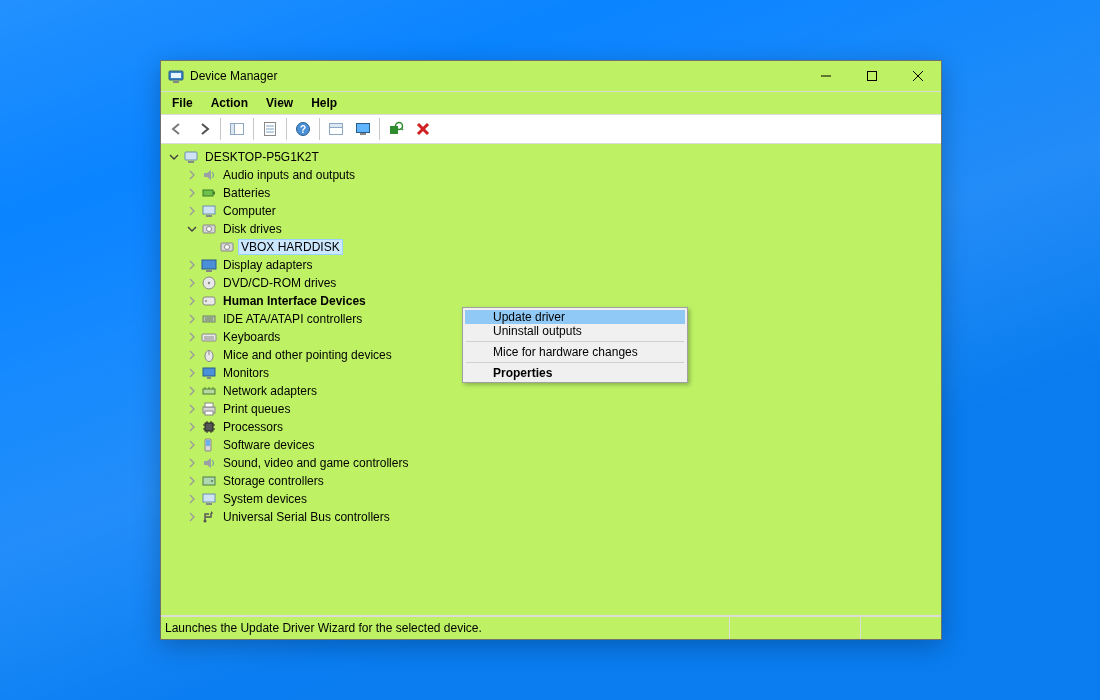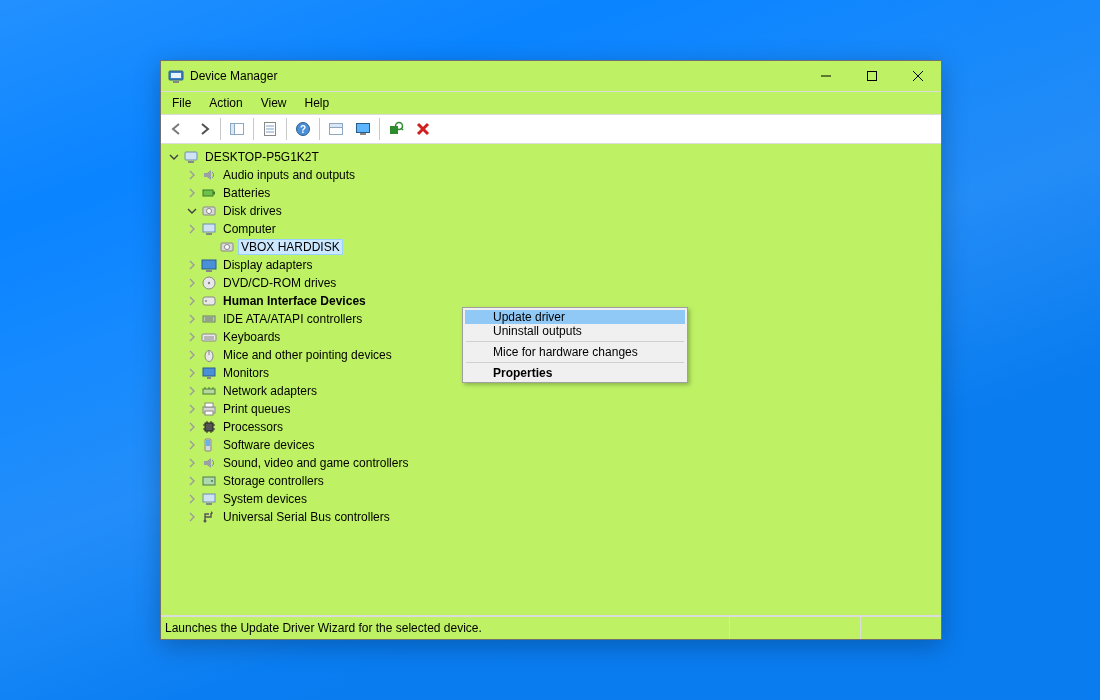--- a/index.html
+++ b/index.html
@@ -45,21 +45,21 @@
     width:46px;height:100%;
     display:flex;align-items:center;justify-content:center;
   }
   .winbtn svg{width:10px;height:10px;}
   .menubar{
     height:22px;
     display:flex;align-items:center;
     padding:0 2px;
     border-bottom:1px solid #dcdcdc;
   }
-  .menu-item{padding:1px 9px;cursor:default;}
+  .menu-item{padding:1px 9px;cursor:default;font-weight:bold;}
   .toolbar{
     height:28px;
     display:flex;align-items:center;
     padding:0 3px;
     border-bottom:1px solid #dcdcdc;
     gap:1px;
     background:#fff;
   }
   .tb-btn{
     width:24px;height:24px;
@@ -253,46 +253,46 @@
         </span>
         <span class="node-icon">
           <svg width="16" height="16" viewBox="0 0 16 16">
             <rect x="2" y="5" width="10" height="6" fill="#6fbf4b" stroke="#3a7a2a"></rect>
             <rect x="12" y="6.5" width="2" height="3" fill="#3a7a2a"></rect>
           </svg>
         </span>
         <span class="label">Batteries</span>
       </div>
       <div class="row" style="padding-left: 18px;">
+        <span class="twisty">
+          <svg width="10" height="10" viewBox="0 0 10 10">
+            <path d="M3 1 L7 5 L3 9" fill="none" stroke="#9b9b9b" stroke-width="1.4"></path>
+          </svg>
+        </span>
+        <span class="node-icon">
+          <svg width="16" height="16" viewBox="0 0 16 16">
+            <rect x="2" y="3" width="12" height="8" fill="#cfe3f5" stroke="#6b8eb0"></rect>
+            <rect x="5" y="12" width="6" height="2" fill="#888"></rect>
+          </svg>
+        </span>
+        <span class="label">Computer</span>
+      </div>
+      <div class="row" style="padding-left: 18px;">
         <span class="twisty open">
           <svg width="10" height="10" viewBox="0 0 10 10">
             <path d="M1 3 L5 7 L9 3" fill="none" stroke="#404040" stroke-width="1.4"></path>
           </svg>
         </span>
         <span class="node-icon">
           <svg width="16" height="16" viewBox="0 0 16 16">
             <rect x="2" y="4" width="12" height="8" rx="1" fill="#d8d8d8" stroke="#888"></rect>
             <circle cx="8" cy="8" r="2.5" fill="#fff" stroke="#888"></circle>
           </svg>
         </span>
         <span class="label">Disk drives</span>
-      </div>
-      <div class="row" style="padding-left: 18px;">
-        <span class="twisty">
-          <svg width="10" height="10" viewBox="0 0 10 10">
-            <path d="M3 1 L7 5 L3 9" fill="none" stroke="#9b9b9b" stroke-width="1.4"></path>
-          </svg>
-        </span>
-        <span class="node-icon">
-          <svg width="16" height="16" viewBox="0 0 16 16">
-            <rect x="2" y="3" width="12" height="8" fill="#cfe3f5" stroke="#6b8eb0"></rect>
-            <rect x="5" y="12" width="6" height="2" fill="#888"></rect>
-          </svg>
-        </span>
-        <span class="label">Computer</span>
       </div>
       <div class="row" style="padding-left: 36px;">
         <span class="spacer-twisty"></span>
         <span class="node-icon">
           <svg width="16" height="16" viewBox="0 0 16 16">
             <rect x="2" y="4" width="12" height="8" rx="1" fill="#d8d8d8" stroke="#888"></rect>
             <circle cx="8" cy="8" r="2.5" fill="#fff" stroke="#888"></circle>
           </svg>
         </span>
         <span class="label sel">VBOX HARDDISK</span>

